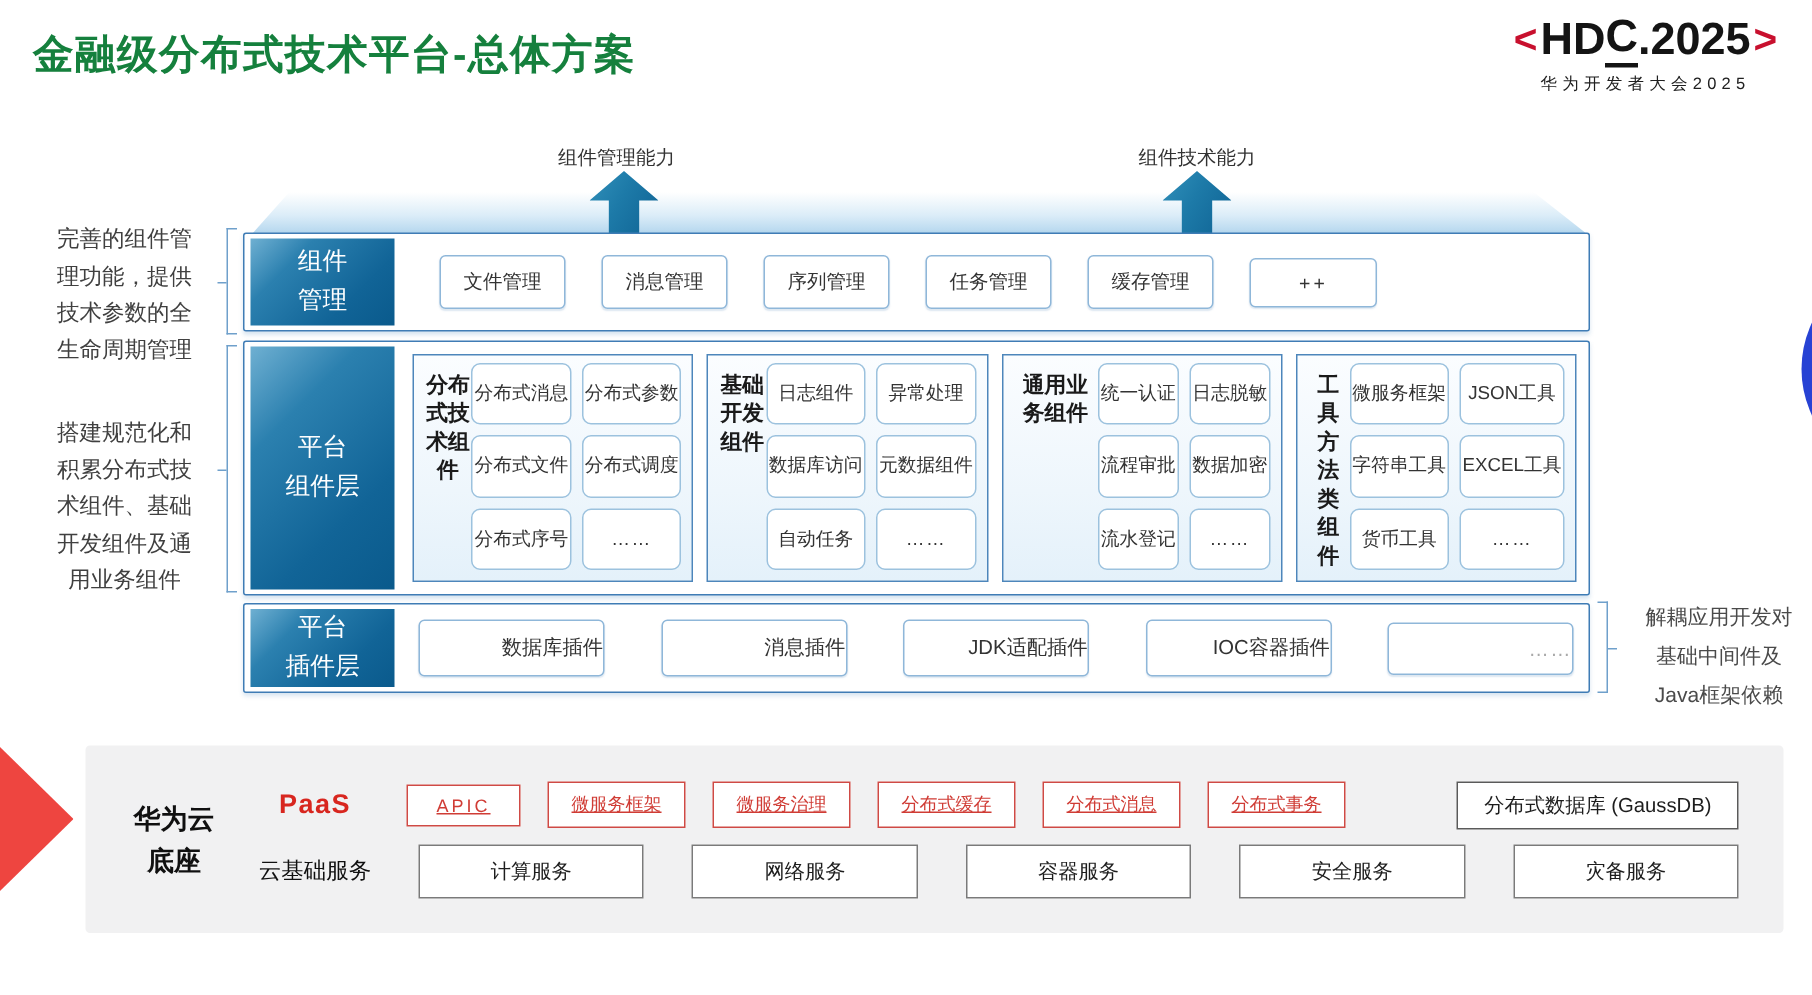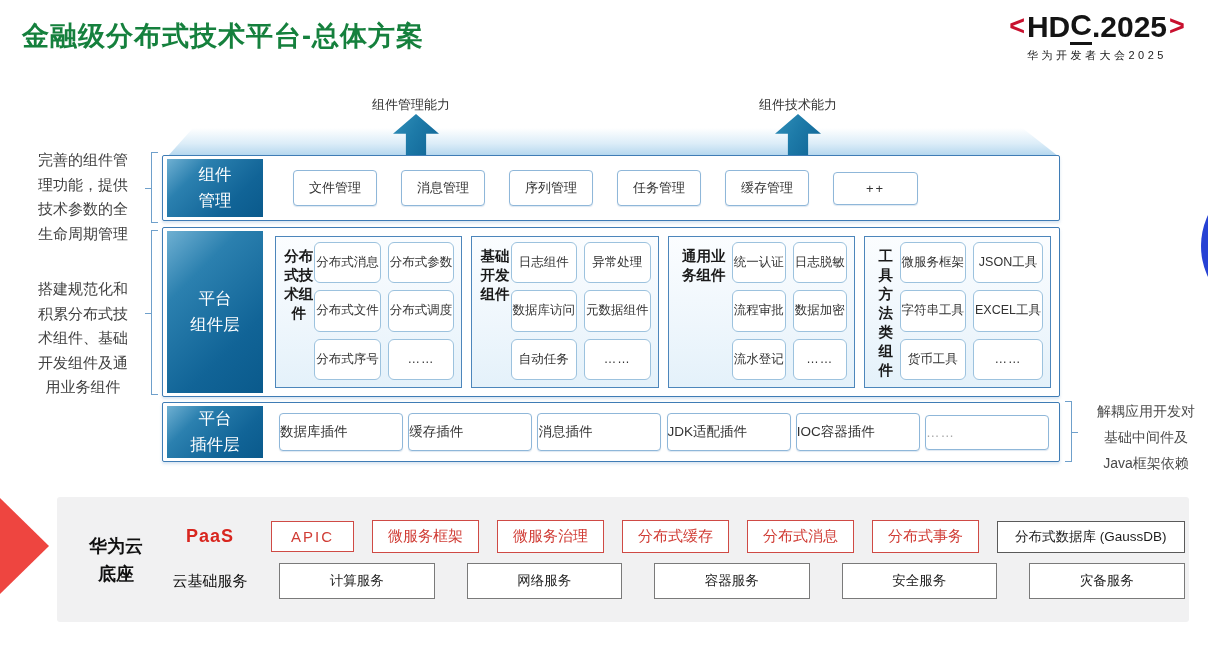--- a/index.html
+++ b/index.html
@@ -48,21 +48,21 @@
   .row-content { position:absolute; top:0; bottom:0; display:flex; align-items:center; }
   #row-mgmt .row-content { left:130px; right:14px; gap:24px; }
   #row-plugin .row-content { left:116px; right:10px; justify-content:space-between; }
 
   .chip { background:#fff; border:1px solid #8fb7d9; border-radius:4px;
     padding:8px 15px; font-size:13px; color:#333; text-align:center;
     box-shadow:0 1px 1px rgba(120,160,200,.25); white-space:nowrap; }
   #mgmt-chips .chip:last-child { padding:8px 32px; letter-spacing:2px; }
 
   .chip-plugin { background:#fff; border:1px solid #8fb7d9; border-radius:4px;
-    width:124px; padding:9px 0; font-size:13.5px; color:#333; text-align:left;
+    width:124px; padding:9px 0; font-size:13.5px; color:#333; text-align:right;
     box-shadow:0 1px 1px rgba(120,160,200,.25); white-space:nowrap; }
 
   .muted { color:#a9a9a9; letter-spacing:1px; }
 
   
   .columns { position:absolute; left:112px; right:8px; top:8px; bottom:8px; display:flex; gap:9px; }
   .col { flex:1; background:linear-gradient(180deg,#fbfdff 0%,#eef6fc 60%,#e4f1fa 100%);
     border:1px solid #4d86bb; display:flex; padding:5px 7px 7px; }
   .col-title { text-align:center; font-weight:bold; font-size:14.5px; color:#1a1a1a; padding:5px 0 8px; }
   .col-grid { display:grid; grid-template-columns:1fr 1fr; gap:7px; flex:1; }
@@ -97,21 +97,21 @@
     background:#f1f1f2; border-radius:3px; display:flex; align-items:center; padding:0 30px 0 18px; }
   .cloud-label { width:82px; flex-shrink:0; font-size:18px; font-weight:bold; color:#101010;
     text-align:center; white-space:pre-line; line-height:28px; }
   .cloud-rows { flex:1; display:flex; flex-direction:column; gap:10px; margin-left:6px; }
   .cloud-row { display:flex; align-items:center; }
   .cloud-row-label { width:94px; flex-shrink:0; text-align:center; white-space:nowrap; }
   .paas-label { color:#d8261f; font-weight:bold; font-size:18px; letter-spacing:1px; }
   .iaas-label { color:#101010; font-size:15px; }
   .paas-chips { display:flex; gap:18px; margin-left:14px; flex:1; align-items:center; }
   .chip-red { border:1.2px solid #cf4a45; color:#d03c35; background:#fff;
-    padding:6px 15px; font-size:15px; text-align:center; white-space:nowrap; }
+    padding:6px 15px; font-size:12px; text-align:center; white-space:nowrap;text-decoration:underline; }
   .paas-chips .chip-red:first-child { letter-spacing:2px; padding:6px 19px; }
   .chip-dark { border:1.2px solid #5a5a5a; color:#1d1d1d; background:#fff;
     padding:6px 17px; font-size:13.5px; text-align:right; white-space:nowrap; }
   .iaas-chips { display:flex; gap:32px; margin-left:22px; flex:1; align-items:center; }
   .chip-gray { flex:1; border:1.2px solid #7a7a7a; color:#1d1d1d; background:#fff;
     padding:8px 0; font-size:13.5px; text-align:center; white-space:nowrap; }
 </style>
 </head>
 <body>
 
@@ -212,21 +212,20 @@
         </div>
     </div>
   </div>
 </div>
 
 <div class="row" id="row-plugin">
   <div class="row-label">平台
 插件层</div>
   <div class="row-content">
       <div class="chip-plugin">数据库插件</div>
-      <div class="chip-plugin">缓存插件</div>
       <div class="chip-plugin">消息插件</div>
       <div class="chip-plugin">JDK适配插件</div>
       <div class="chip-plugin">IOC容器插件</div>
       <div class="chip-plugin muted">……</div>
     </div>
 </div>
 
 <div class="blue-circle"></div>
 <div class="red-arrow"></div>
 

